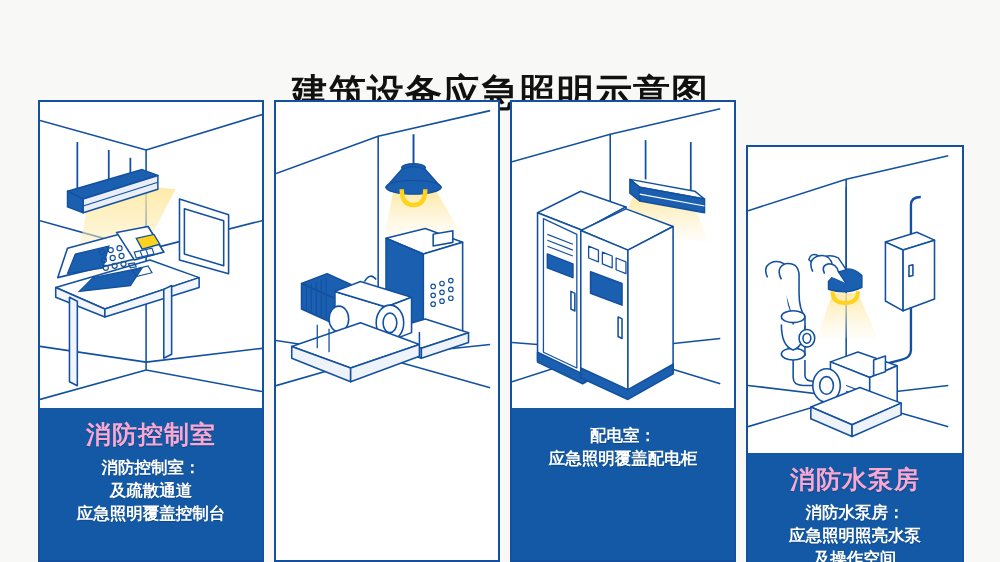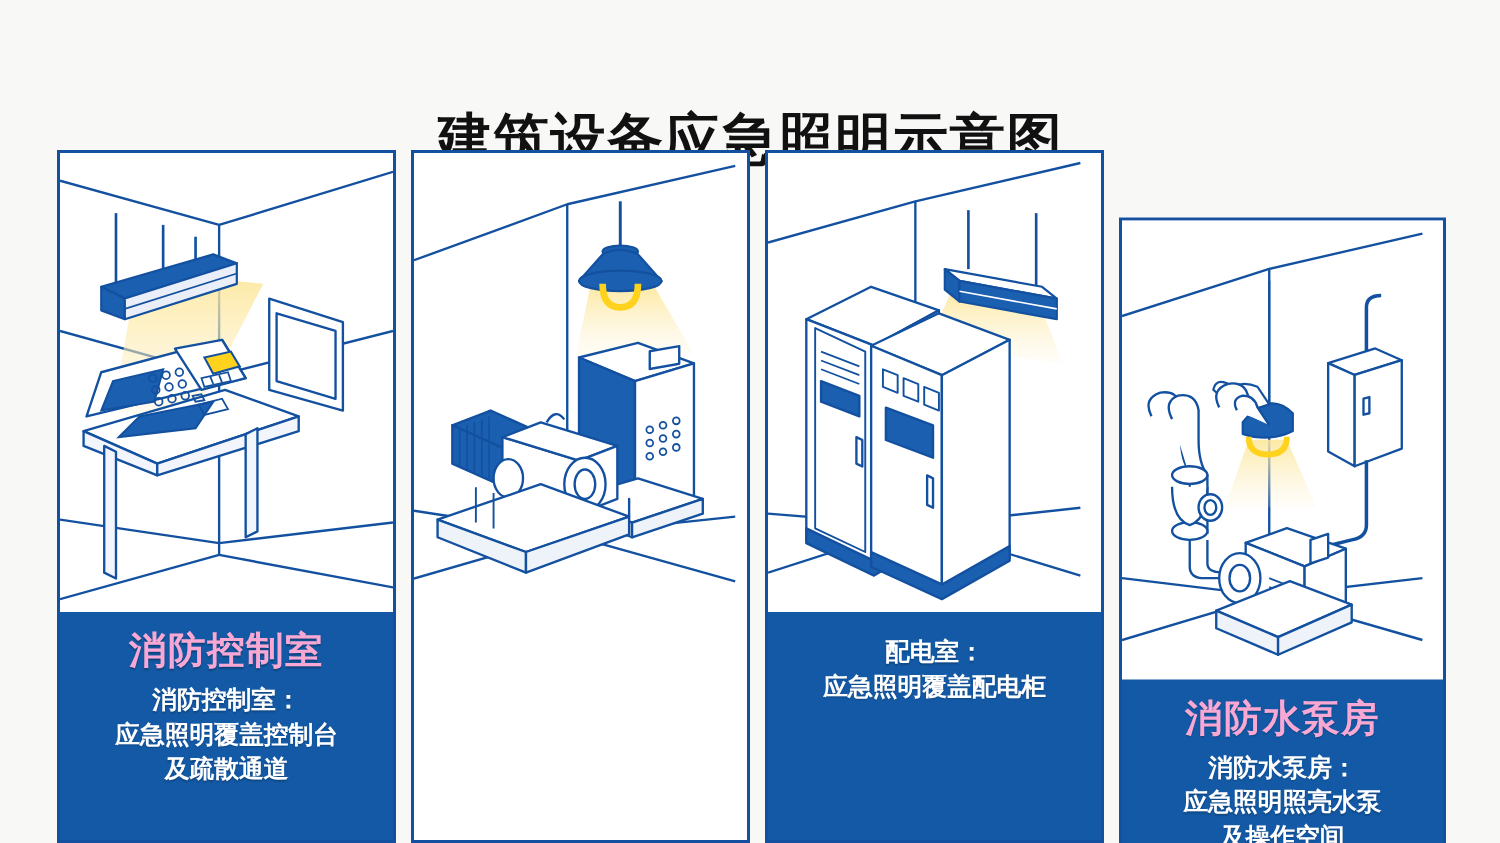--- a/index.html
+++ b/index.html
@@ -162,22 +162,22 @@
           <path d="M102 149 L104 154 M108 148 L110 153"></path>
           <path d="M94 168 L110 164 L114 171 L98 175 Z"></path>
           <path d="M90 162 L96 161 L98 165 L92 166 Z"></path>
         </g>
       </svg>
     </div>
     <div class="caption">
       <div class="cap-title">消防控制室</div>
       <div class="cap-desc">
         <div>消防控制室：</div>
+        <div>及疏散通道</div>
         <div>应急照明覆盖控制台</div>
-        <div>及疏散通道</div>
       </div>
     </div>
   </div>
 
   <div class="panel">
     <div class="illus">
       <svg viewBox="0 0 226 310" xmlns="http://www.w3.org/2000/svg">
         <defs>
           <linearGradient id="g2" x1="0" y1="0" x2="0" y2="1">
             <stop offset="0" stop-color="#fde79a" stop-opacity="0.95"></stop>

